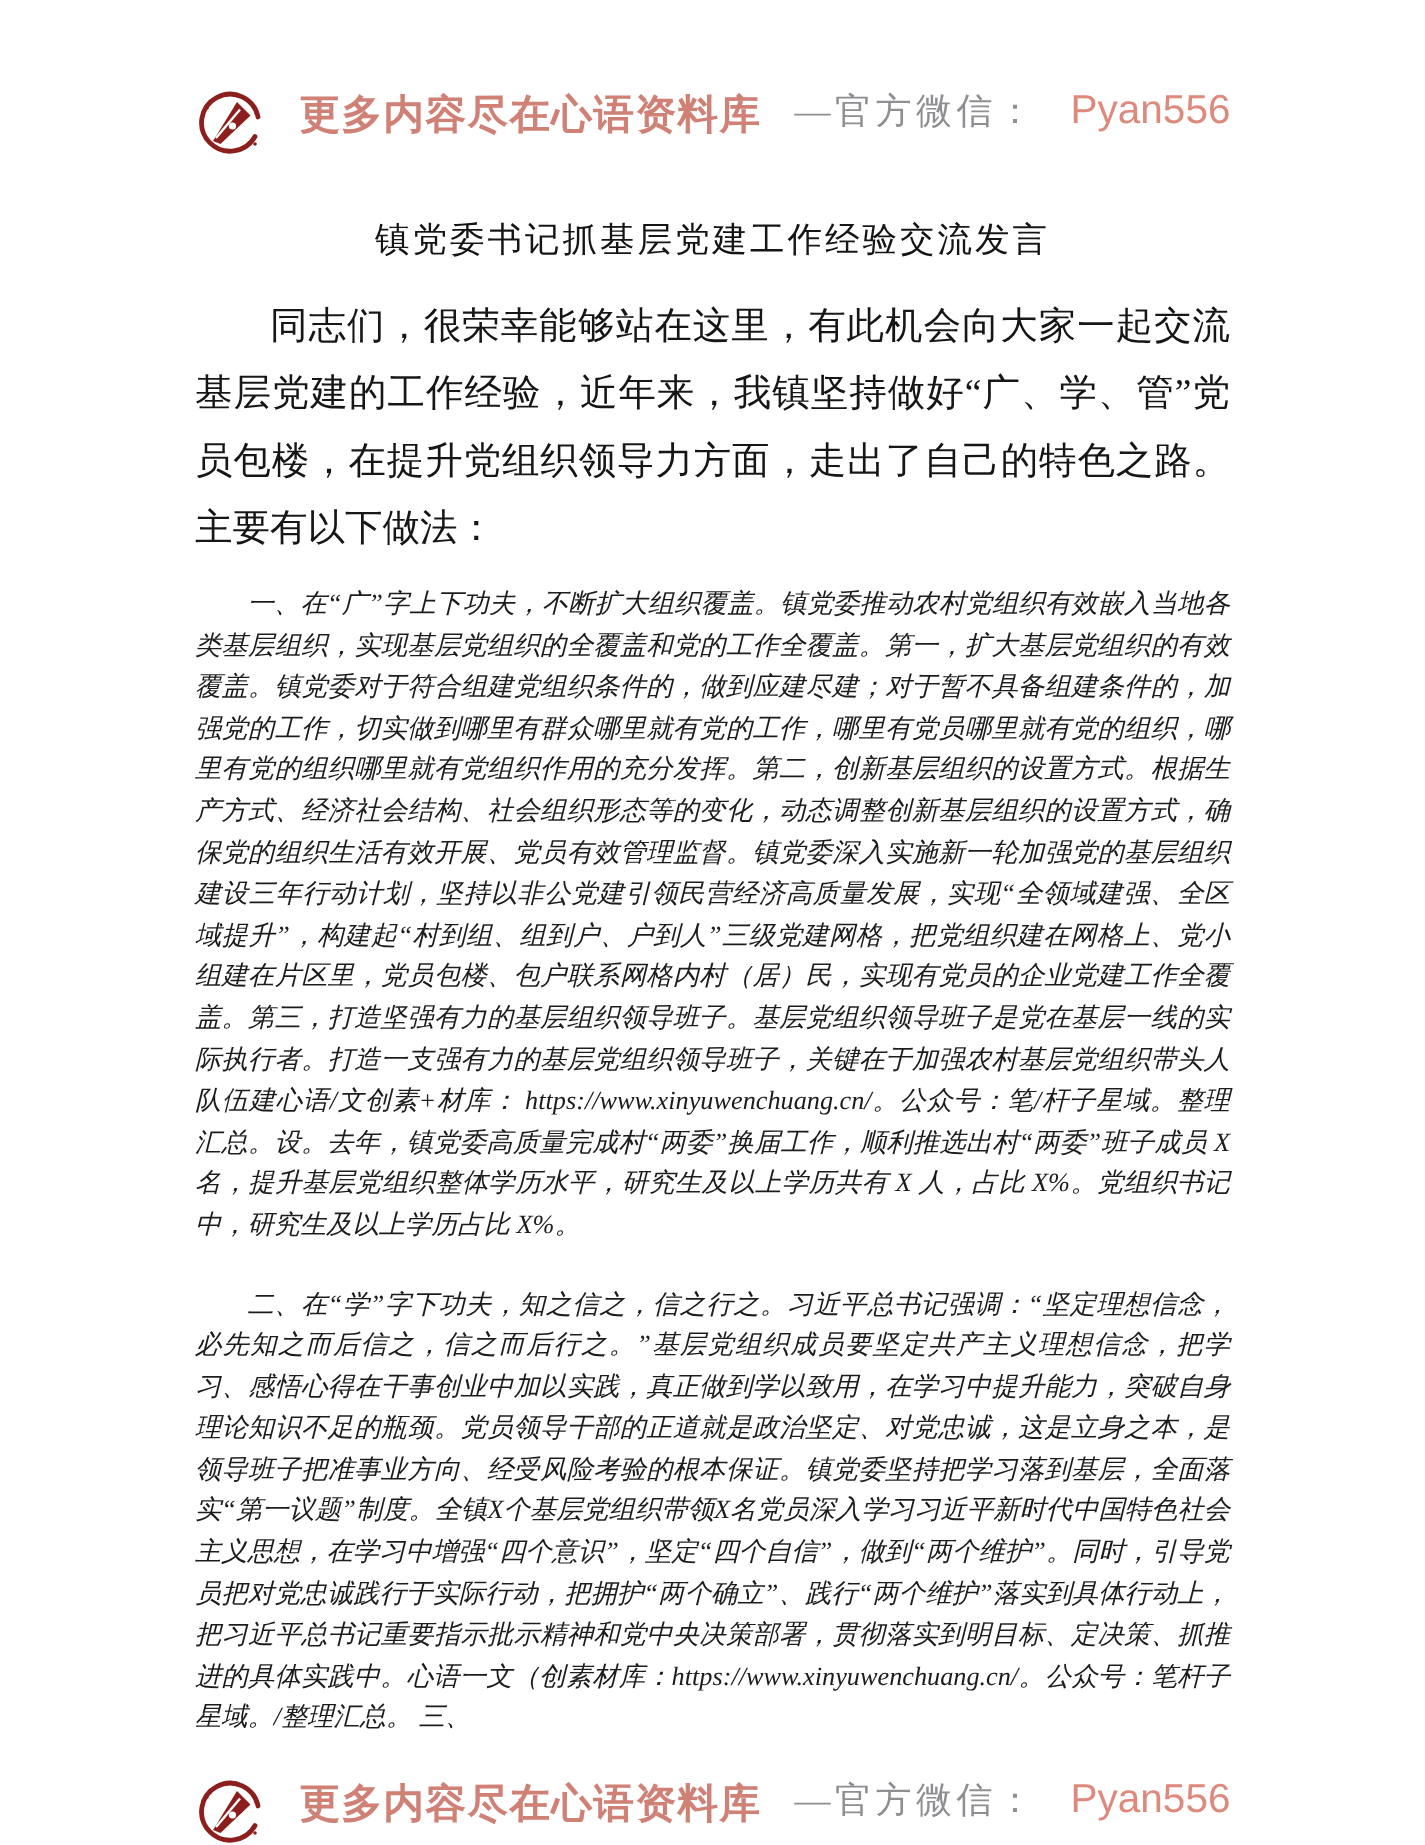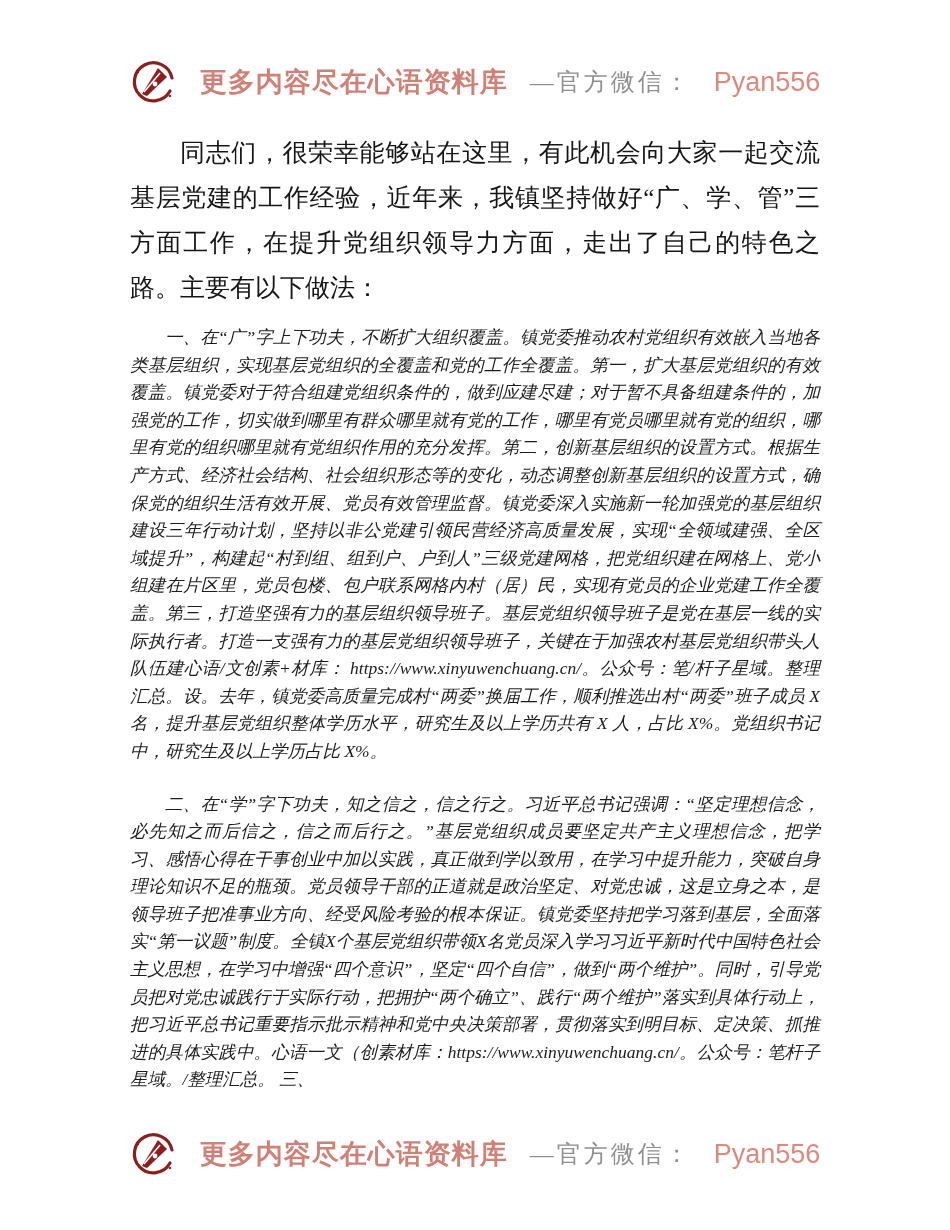--- a/index.html
+++ b/index.html
@@ -17,21 +17,20 @@
     padding: 58px 130px 0 130px;
     display: flex;
     flex-direction: column;
     font-family: "Liberation Serif", "DejaVu Serif", serif;
     color: #1c1c1c;
     overflow: hidden;
   }
   
   .watermark {
     display: flex;
-    align-items: center;
     justify-content: center;
     gap: 22px;
     white-space: nowrap;
   }
   .watermark .logo {
     width: 48px;
     height: 48px;
     flex: 0 0 auto;
   }
   .wm-brand {
@@ -95,22 +94,23 @@
       <path d="M14 34 L30 15" stroke="#ffffff" stroke-width="1.6"></path>
       <circle cx="25" cy="26" r="2.4" fill="#ffffff"></circle>
       <circle cx="8" cy="14" r="1.2" fill="#8c1f1d"></circle>
       <circle cx="40" cy="38" r="1.2" fill="#8c1f1d"></circle>
     </svg>
     <span class="wm-brand">更多内容尽在心语资料库</span>
       <span class="wm-wechat">—官方微信：</span>
       <span class="wm-id">Pyan556</span>
   </div>
 
+  <h1 class="doc-title">镇党委书记抓基层党建工作经验交流发言</h1>
 
-  <p class="intro">同志们，很荣幸能够站在这里，有此机会向大家一起交流基层党建的工作经验，近年来，我镇坚持做好“广、学、管”三方面工作，在提升党组织领导力方面，走出了自己的特色之路。主要有以下做法：</p>
+  <p class="intro">同志们，很荣幸能够站在这里，有此机会向大家一起交流基层党建的工作经验，近年来，我镇坚持做好“广、学、管”党员包楼，在提升党组织领导力方面，走出了自己的特色之路。主要有以下做法：</p>
 
   <p class="body-para">一、在“广”字上下功夫，不断扩大组织覆盖。镇党委推动农村党组织有效嵌入当地各类基层组织，实现基层党组织的全覆盖和党的工作全覆盖。第一，扩大基层党组织的有效覆盖。镇党委对于符合组建党组织条件的，做到应建尽建；对于暂不具备组建条件的，加强党的工作，切实做到哪里有群众哪里就有党的工作，哪里有党员哪里就有党的组织，哪里有党的组织哪里就有党组织作用的充分发挥。第二，创新基层组织的设置方式。根据生产方式、经济社会结构、社会组织形态等的变化，动态调整创新基层组织的设置方式，确保党的组织生活有效开展、党员有效管理监督。镇党委深入实施新一轮加强党的基层组织建设三年行动计划，坚持以非公党建引领民营经济高质量发展，实现“全领域建强、全区域提升”，构建起“村到组、组到户、户到人”三级党建网格，把党组织建在网格上、党小组建在片区里，党员包楼、包户联系网格内村（居）民，实现有党员的企业党建工作全覆盖。第三，打造坚强有力的基层组织领导班子。基层党组织领导班子是党在基层一线的实际执行者。打造一支强有力的基层党组织领导班子，关键在于加强农村基层党组织带头人队伍建心语/文创素+材库： https://www.xinyuwenchuang.cn/。公众号：笔/杆子星域。整理汇总。设。去年，镇党委高质量完成村“两委”换届工作，顺利推选出村“两委”班子成员 X 名，提升基层党组织整体学历水平，研究生及以上学历共有 X 人，占比 X%。党组织书记中，研究生及以上学历占比 X%。</p>
   <p class="body-para">二、在“学”字下功夫，知之信之，信之行之。习近平总书记强调：“坚定理想信念，必先知之而后信之，信之而后行之。”基层党组织成员要坚定共产主义理想信念，把学习、感悟心得在干事创业中加以实践，真正做到学以致用，在学习中提升能力，突破自身理论知识不足的瓶颈。党员领导干部的正道就是政治坚定、对党忠诚，这是立身之本，是领导班子把准事业方向、经受风险考验的根本保证。镇党委坚持把学习落到基层，全面落实“第一议题”制度。全镇X个基层党组织带领X名党员深入学习习近平新时代中国特色社会主义思想，在学习中增强“四个意识”，坚定“四个自信”，做到“两个维护”。同时，引导党员把对党忠诚践行于实际行动，把拥护“两个确立”、践行“两个维护”落实到具体行动上，把习近平总书记重要指示批示精神和党中央决策部署，贯彻落实到明目标、定决策、抓推进的具体实践中。心语一文（创素材库：https://www.xinyuwenchuang.cn/。公众号：笔杆子星域。/整理汇总。 三、</p>
 
   <div class="watermark footer-wm">
     <svg class="logo" viewBox="0 0 48 48" aria-hidden="true">
       <g fill="none" stroke="#8c1f1d">
         <path d="M42 20 A19 19 0 1 0 40 33" stroke-width="3.2" stroke-linecap="round"></path>
       </g>
       <path d="M12 36 L28 10 L37 19 L17 38 Z" fill="#8c1f1d"></path>

